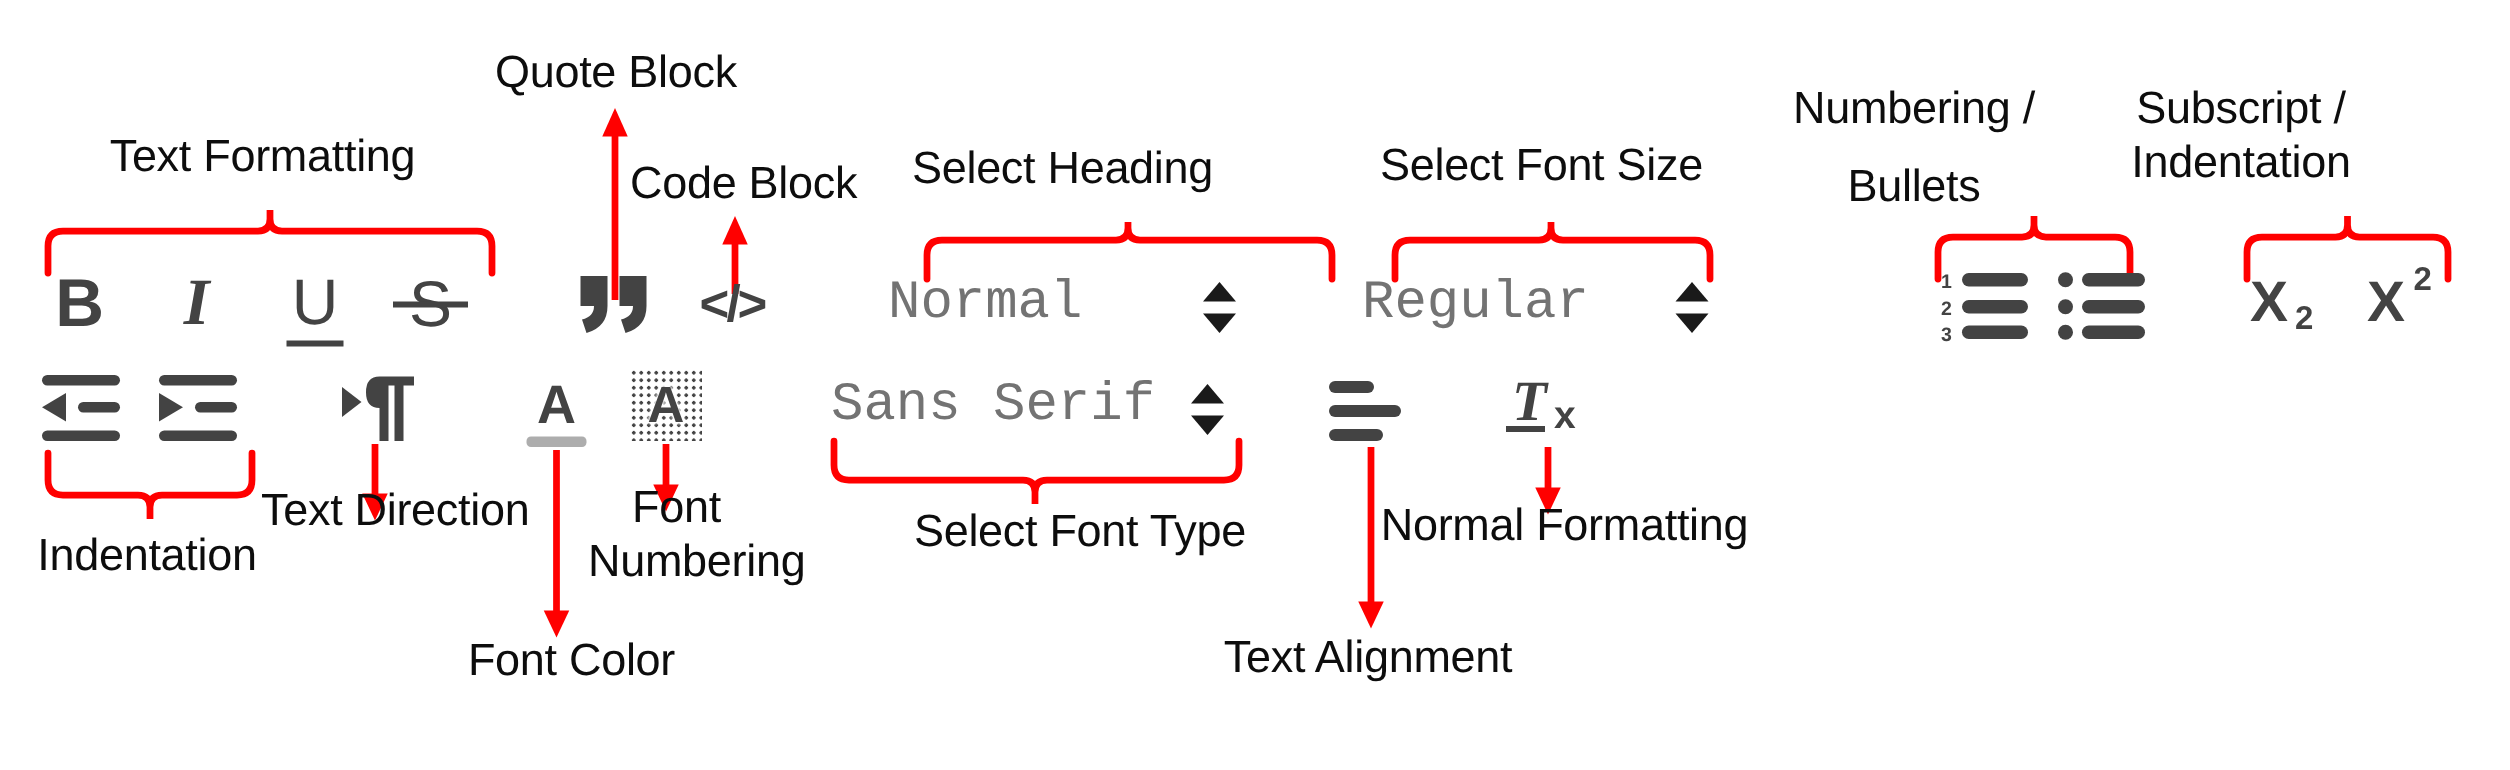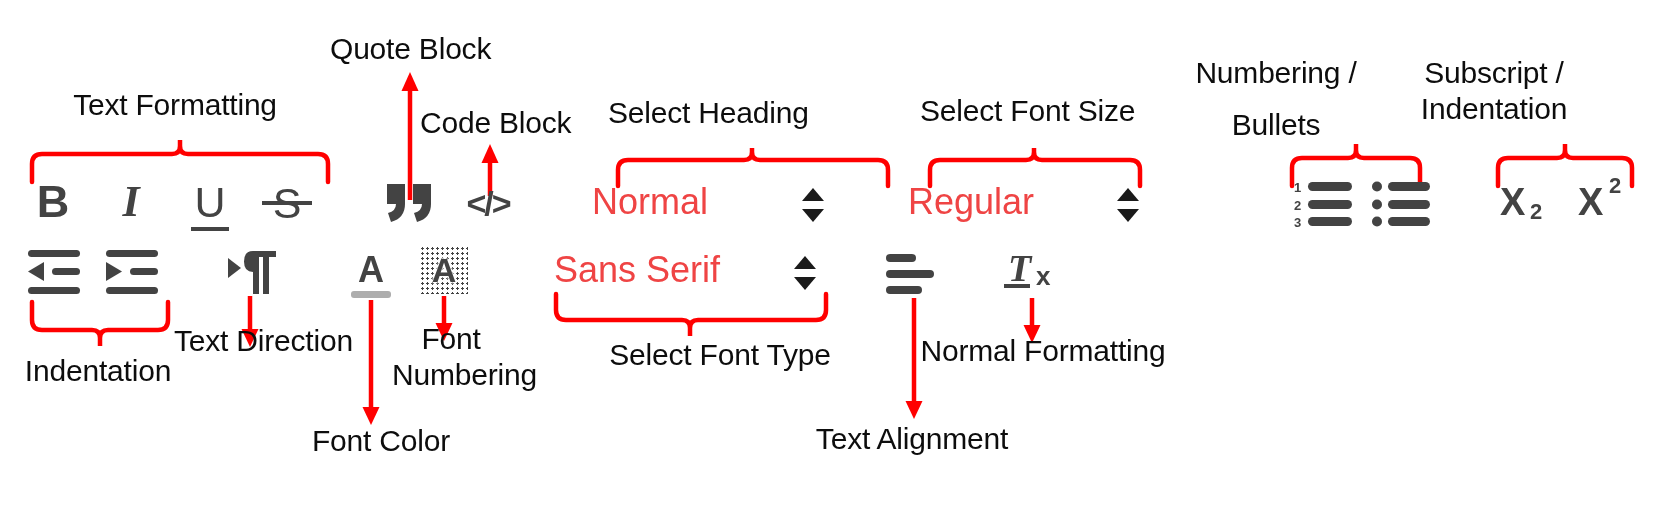--- a/index.html
+++ b/index.html
@@ -25,25 +25,25 @@
     font-family:"Liberation Sans", sans-serif;
     display:flex;align-items:center;justify-content:center;
   }
   .glyph{
     position:absolute;
     color:#434343;
     display:block;
   }
   .dd{
     position:absolute;
-    color:#ef4444;
+    color:#737373;
     font-size:36px;
     line-height:40px;
     white-space:pre;
-    font-family:Liberation Sans, sans-serif;
+    font-family:Liberation Mono, monospace;
     font-weight:400;
   }
   svg{display:block;overflow:visible;}
   .brk{position:absolute;}
 </style>
 </head>
 <body>
 
 <div id="stage">
 

